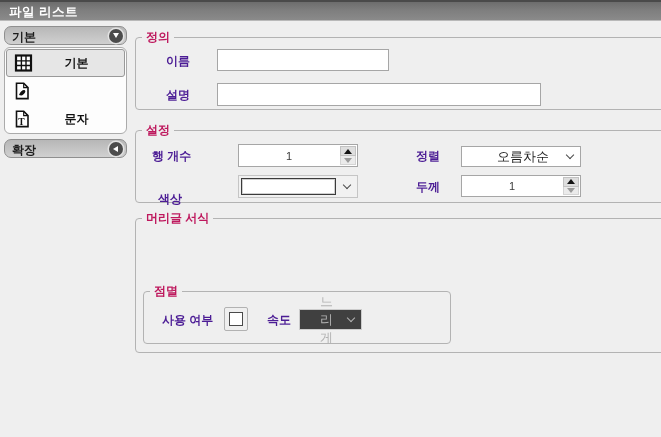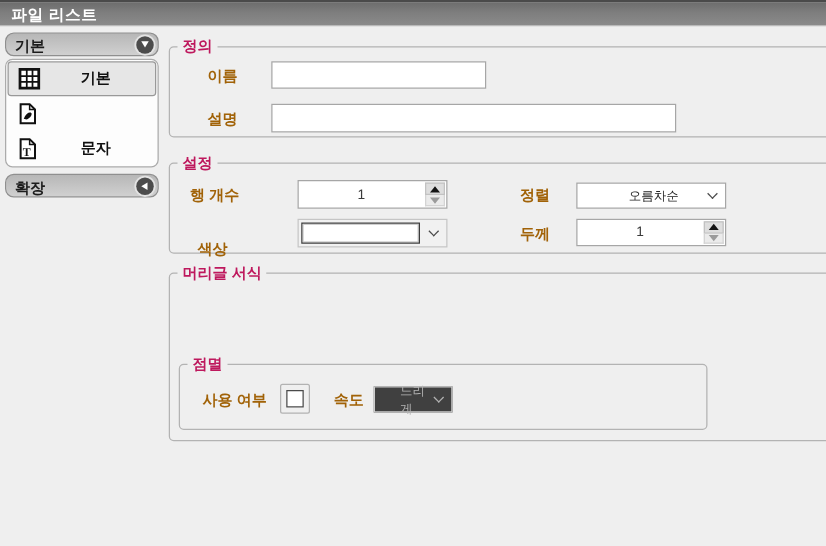--- a/index.html
+++ b/index.html
@@ -29,40 +29,40 @@
   .sb-item { position:relative; height:28px; }
   .sb-item.selected { background:#e6e6e6; border:1px solid #999999; border-radius:3px; }
   .sb-item .ic { position:absolute; left:7px; top:50%; transform:translateY(-50%); width:19px; height:19px; }
   .sb-item .il { position:absolute; left:30px; right:8px; top:50%; transform:translateY(-50%);
     text-align:center; font-size:12px; font-weight:600; color:#111111; }
 
   
   .grp { position:absolute; border:1px solid #b3b3b3; border-radius:4px; }
   .legend { position:absolute; top:-8px; left:6px; background:#efefef; padding:0 4px;
     font-size:12px; font-weight:600; color:#be185d; line-height:15px; white-space:nowrap; }
-  .lbl { position:absolute; font-size:12px; font-weight:600; color:#a16207; white-space:nowrap; }
+  .lbl { position:absolute; font-size:12px; font-weight:600; color:#4c1d95; white-space:nowrap; }
 
   
   .txt { position:absolute; background:#ffffff; border:1px solid #a6a6a6; font-size:12px; padding:0 4px;
     font-family:"Liberation Sans","DejaVu Sans",sans-serif; outline:none; }
 
   .spin { position:absolute; background:#ffffff; border:1px solid #a6a6a6; }
   .spin .sv { position:absolute; left:0; right:18px; top:0; bottom:0; display:flex;
     align-items:center; justify-content:center; font-size:11px; color:#3a3a3a; }
   .spin .btns { position:absolute; right:1px; top:1px; bottom:1px; width:16px;
     display:flex; flex-direction:column; }
   .spin .sbtn { flex:1; display:flex; align-items:center; justify-content:center; }
   .spin .up { background:#dedede; border:1px solid #c2c2c2; }
   .spin .dn { background:#ebebeb; border:1px solid #d4d4d4; border-top:none; }
   .tri-up { width:0; height:0; border-left:4px solid transparent; border-right:4px solid transparent; border-bottom:5.5px solid #141414; }
   .tri-dn { width:0; height:0; border-left:4px solid transparent; border-right:4px solid transparent; border-top:5.5px solid #9b9b9b; }
 
   .combo { position:absolute; background:#ffffff; border:1px solid #a6a6a6; }
   .combo .cv { position:absolute; left:0; right:16px; top:0; bottom:0; display:flex;
-    align-items:center; justify-content:center; font-size:10px; color:#222222;margin-left:20px; }
+    align-items:center; justify-content:center; font-size:13px; color:#222222;margin-left:20px; }
   .chev { position:absolute; right:7px; top:50%; width:6px; height:6px; margin-top:-5px;
     border-right:1.7px solid #4a4a4a; border-bottom:1.7px solid #4a4a4a; transform:rotate(45deg); }
   .combo.disabled { background:#404040; border-color:#cccccc; }
   .combo.disabled .cv { color:#b3b3b3; }
   .combo.disabled .chev { border-color:#b3b3b3; }
 
   .color-combo { position:absolute; background:#f1f1f1; border:1px solid #c5c5c5; }
   .swatch { position:absolute; left:2px; top:2px; bottom:2px; right:21px; background:#ffffff;
     border:1.5px solid #3b3b3b; box-shadow:inset 0 0 0 1px #cfcfcf; }
 
@@ -171,21 +171,21 @@
             <span class="tri-dn"></span>
           </span>
       </span>
     </div>
   </div>
 
   <div class="grp" style="left:135px;top:218px;width:533px;height:135px;">
     <span class="legend">머리글 서식</span>
 
 
-    <div class="grp" style="left:7px;top:72px;width:423px;height:53px;">
+    <div class="grp" style="left:7px;top:72px;width:308px;height:53px;">
       <span class="legend">점멸</span>
       <span class="lbl" style="left:18px;top:20px;">사용 여부</span>
       <span class="checkbox" style="left:80px;top:15px;">
         <span class="box"></span>
       </span>
       <span class="lbl" style="left:123px;top:20px;">속도</span>
       <div class="combo disabled" style="left:155px;top:17px;width:63px;height:21px;">
         <span class="cv">느리게</span>
         <span class="chev"></span>
       </div>

